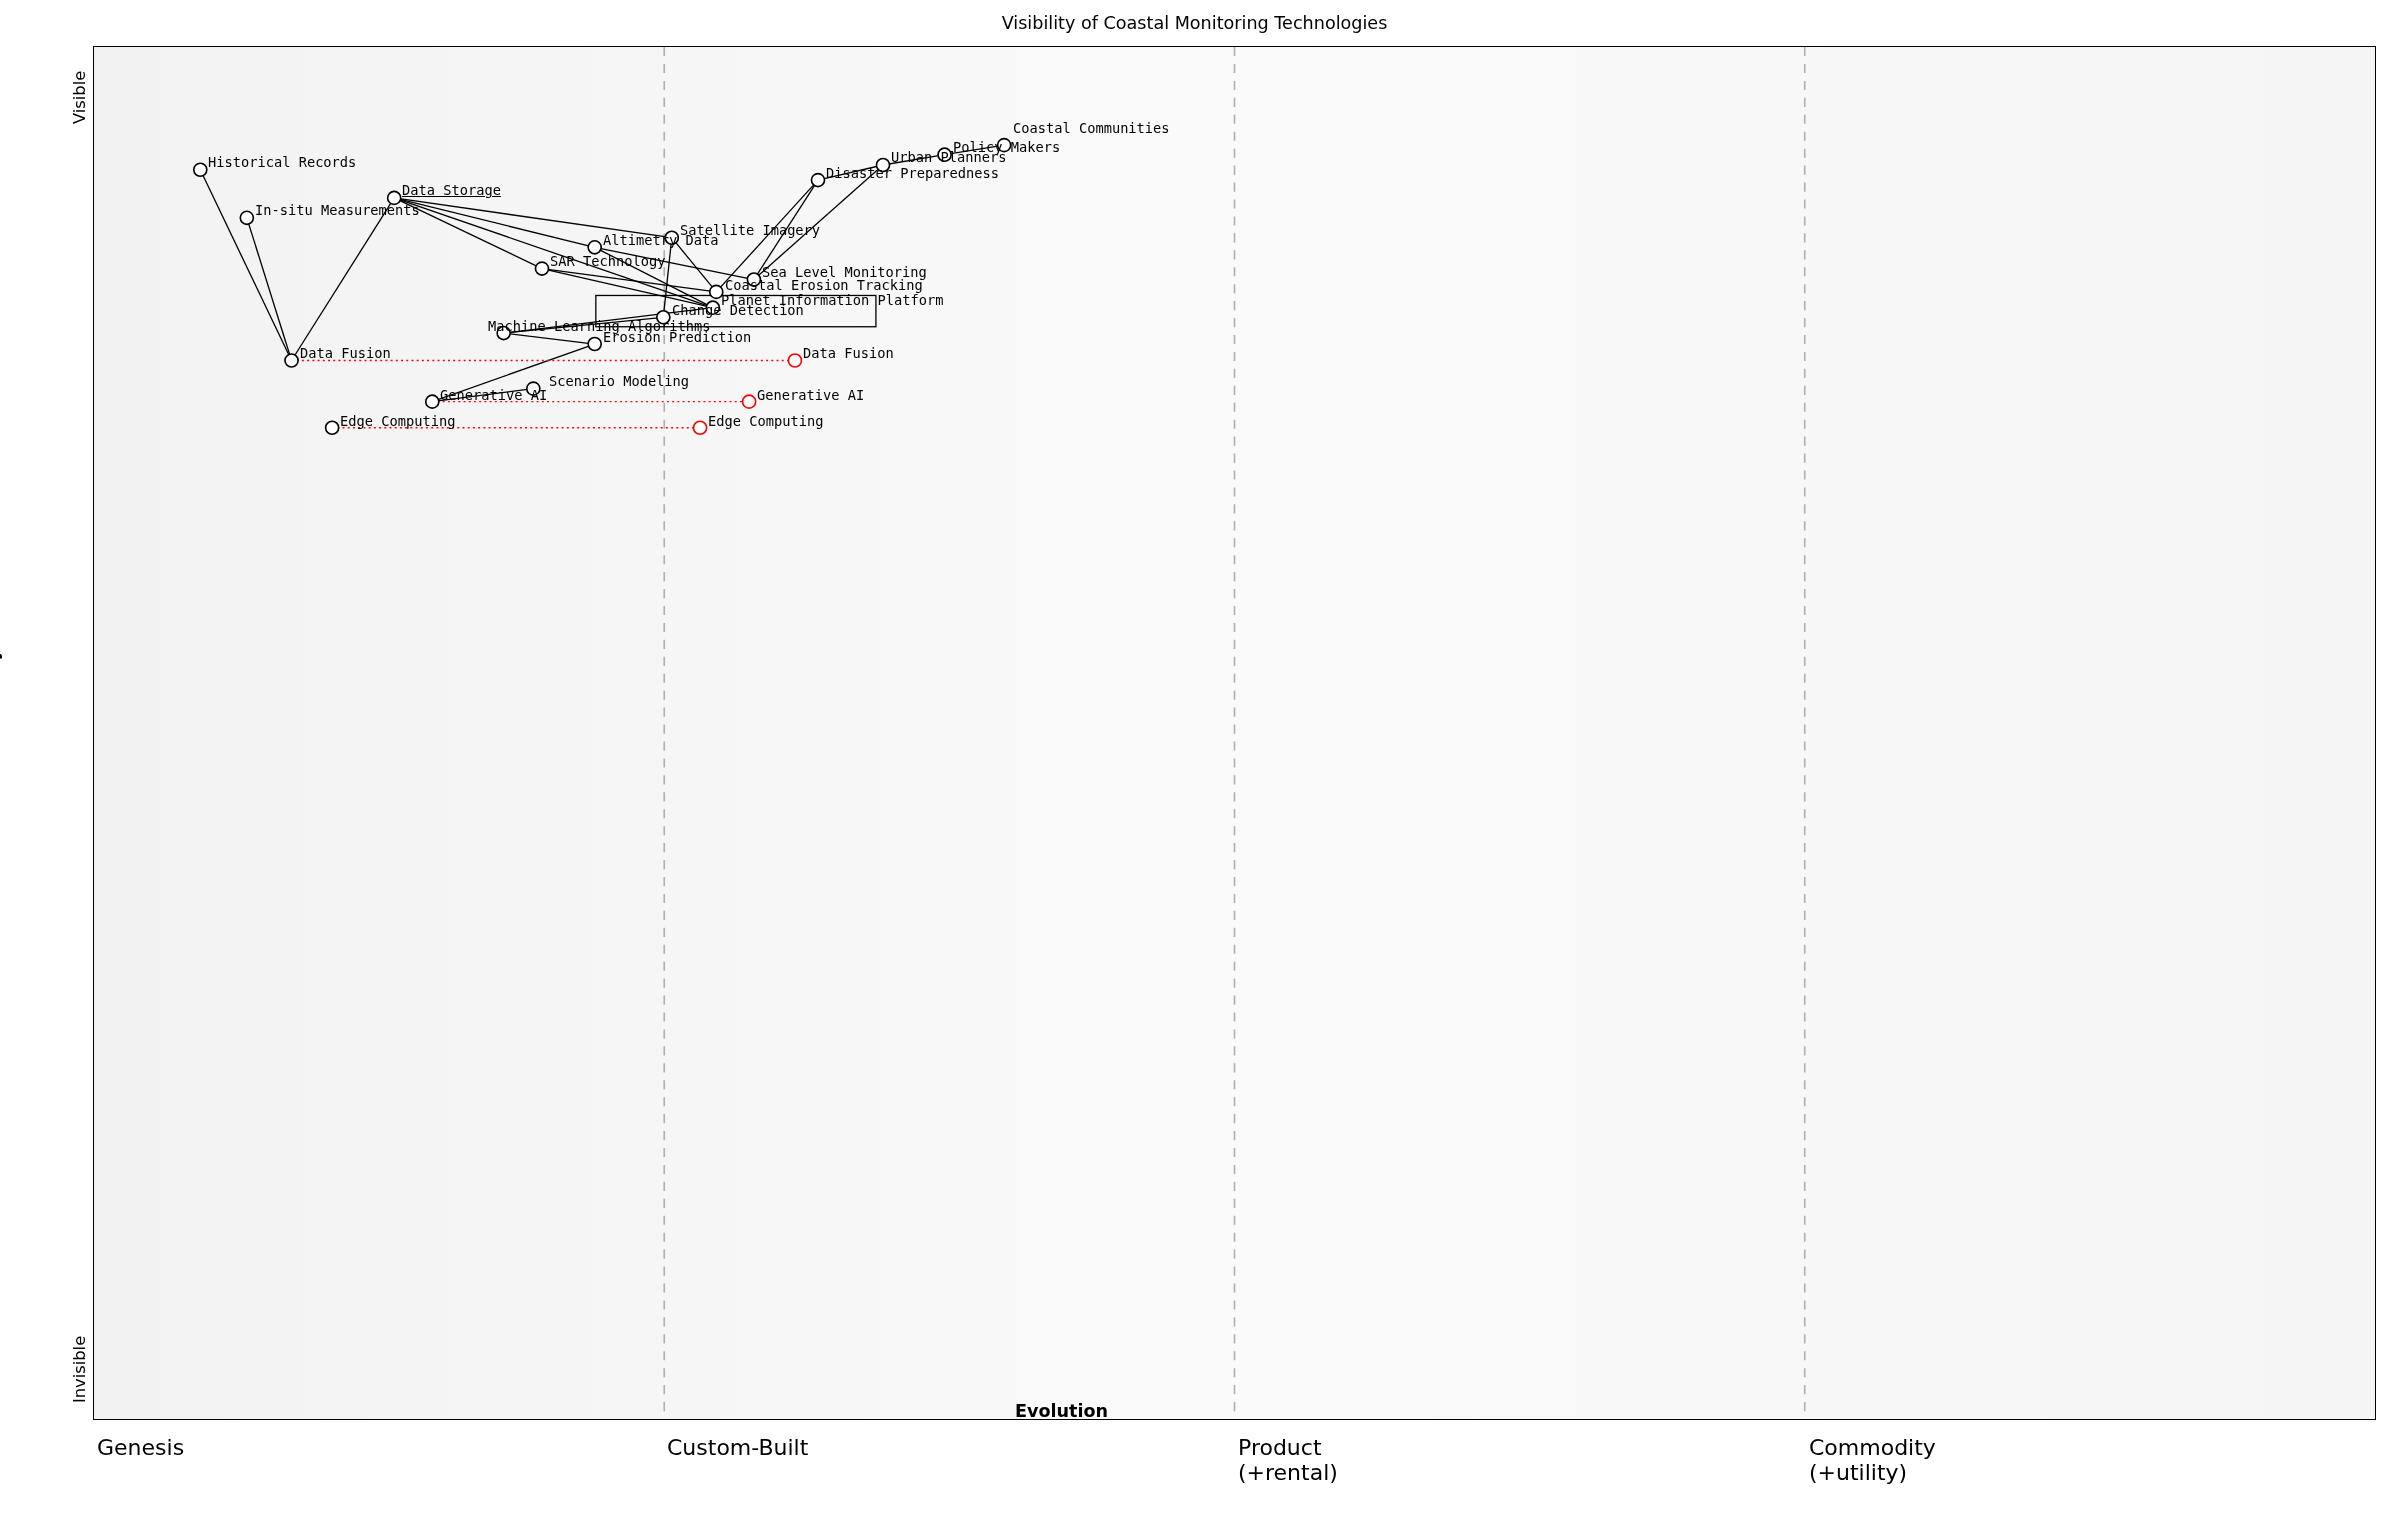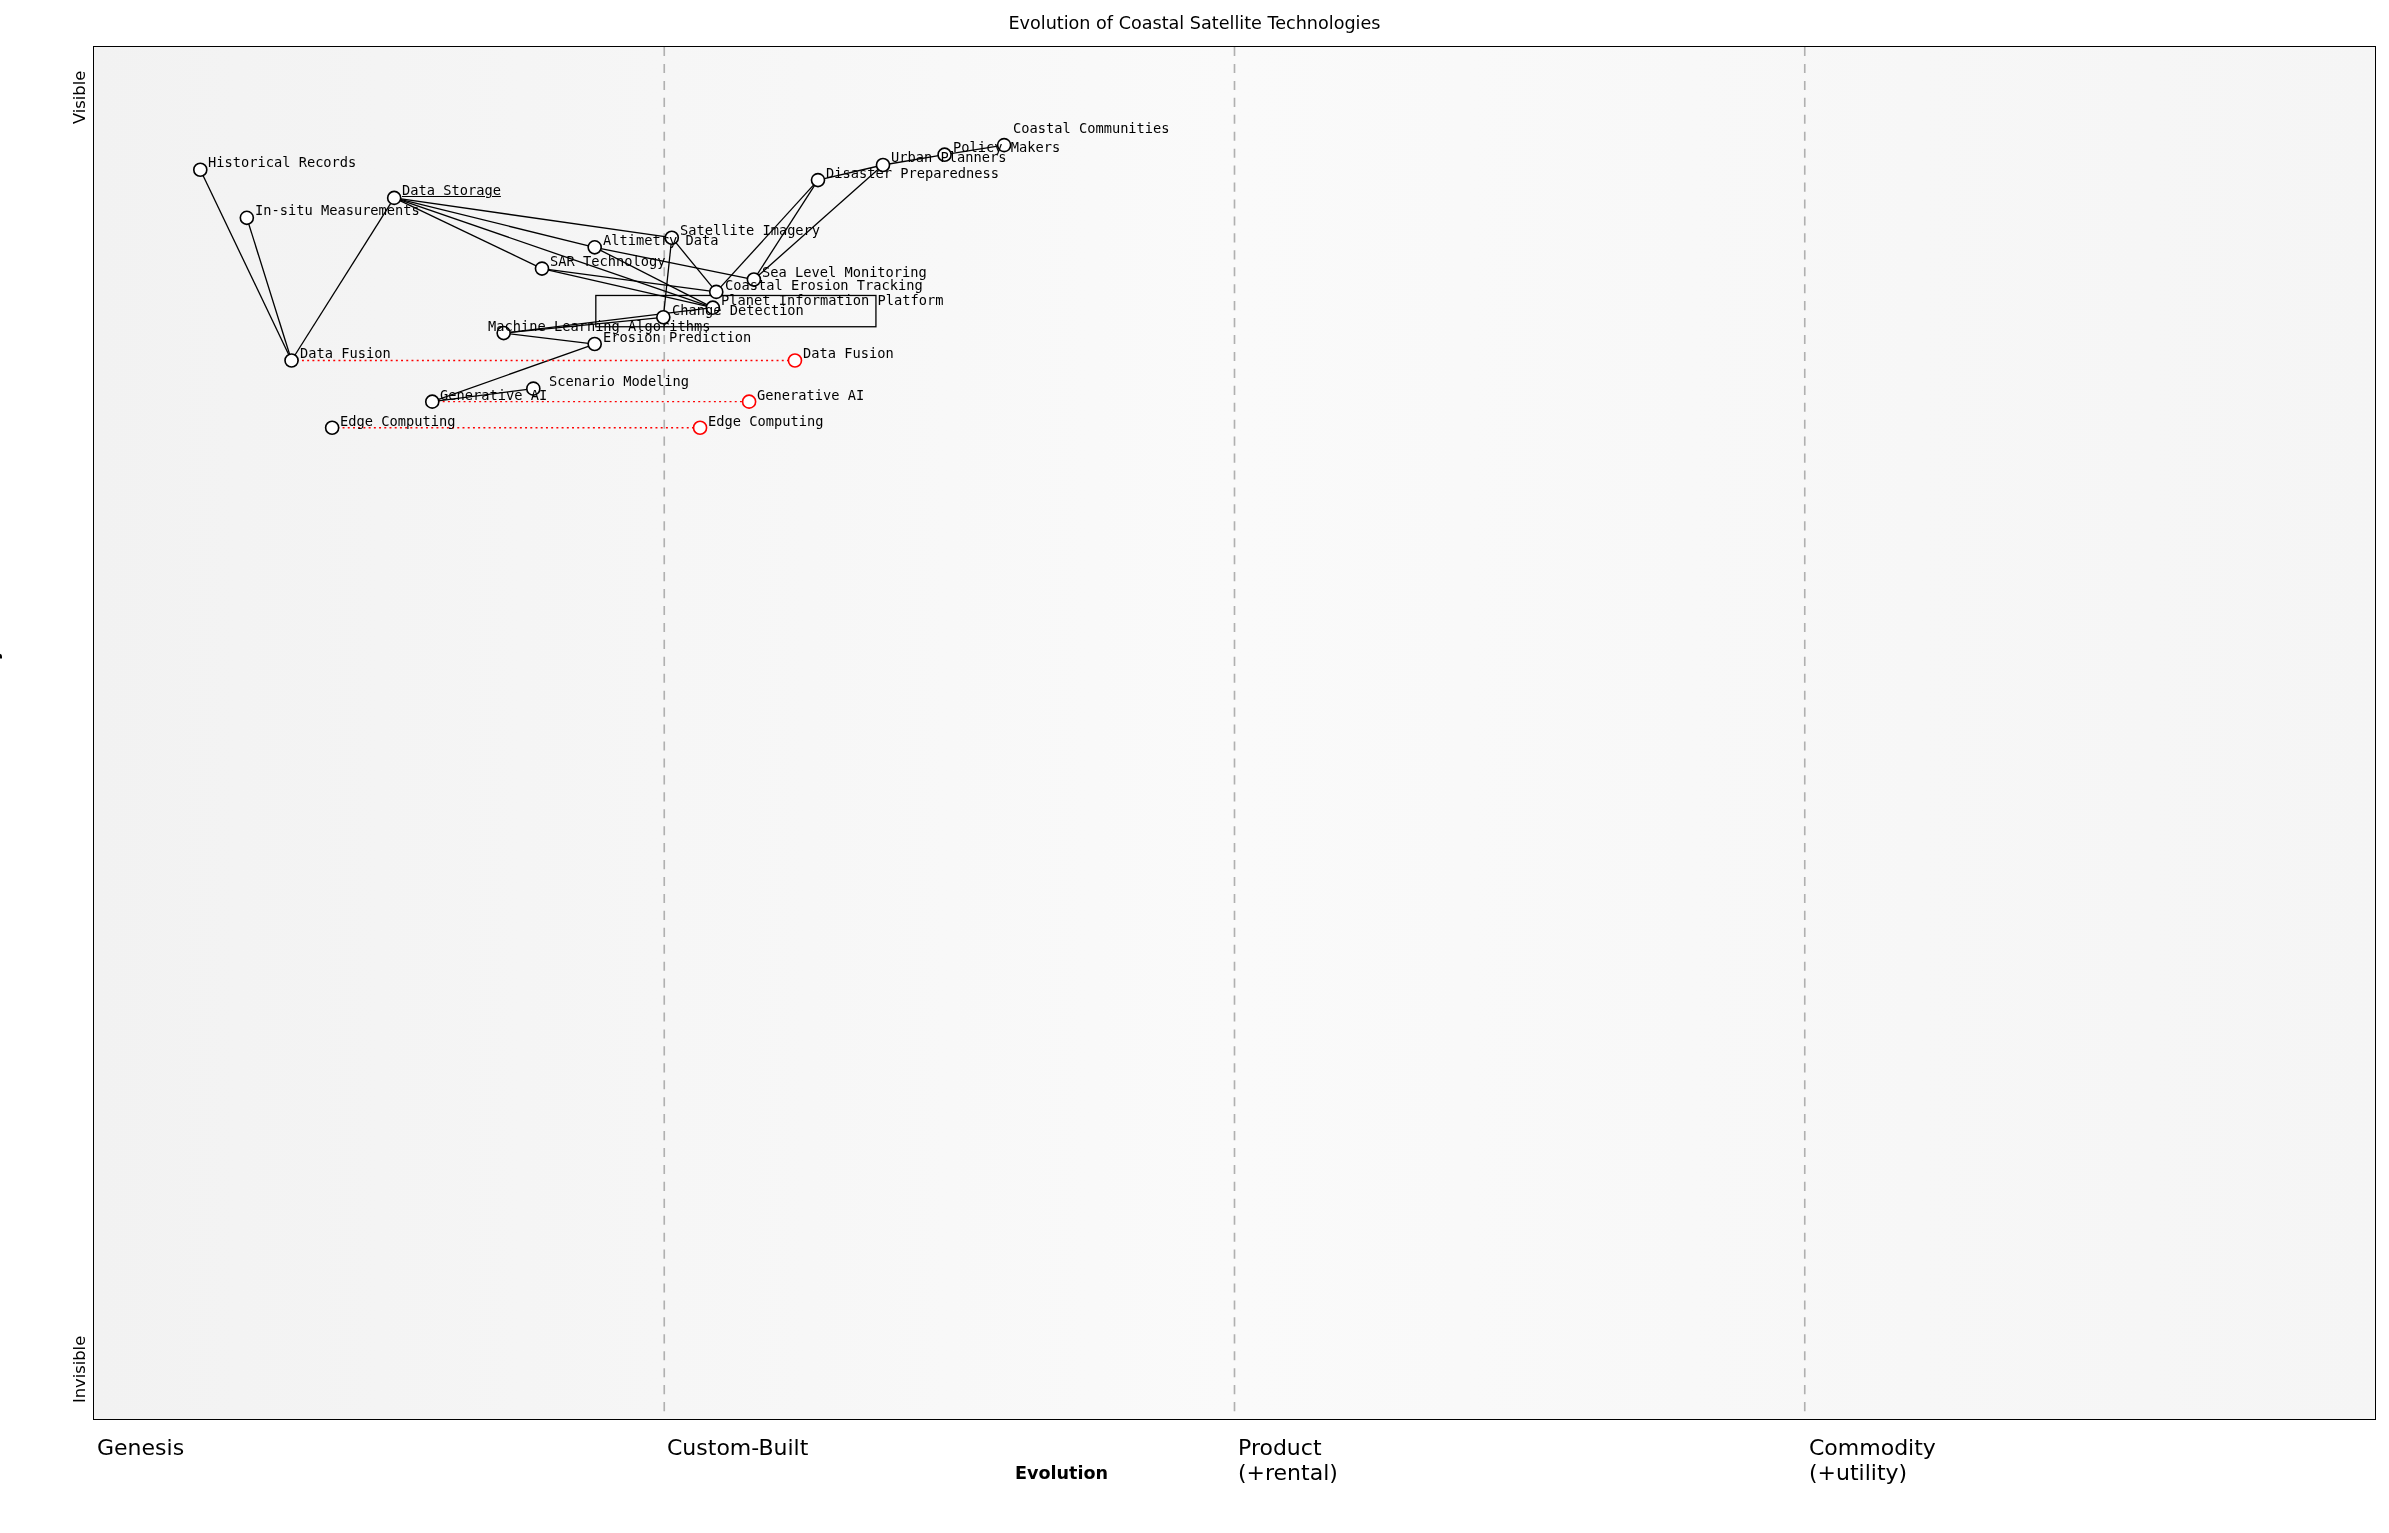--- a/index.html
+++ b/index.html
@@ -63,21 +63,21 @@
   .y-tick-label {
     position: absolute;
     font-size: 16.3px;
     color: #000000;
     white-space: nowrap;
     transform-origin: left top;
   }
   .x-axis-title {
     position: absolute;
     left: 0;
-    top: 1463px;
+    top: 1401px;
     width: 2123px;
     text-align: center;
     font-size: 17.6px;
     font-weight: bold;
     color: #000000;
   }
   .x-tick-label {
     position: absolute;
     font-size: 22px;
     color: #000000;
@@ -91,21 +91,21 @@
     color: #000000;
     white-space: nowrap;
     pointer-events: none;
   }
 </style>
 </head>
 <body>
 
 <div id="wardley-root">
 
-  <div class="chart-title">Evolution of Coastal Satellite Technologies</div>
+  <div class="chart-title">Visibility of Coastal Monitoring Technologies</div>
 
   <div class="y-axis-title">Visibility</div>
 
   <div id="plot-area">
     <svg id="plot-svg" viewBox="0 0 3499 2106" preserveAspectRatio="none">
         <line x1="874.75" x2="874.75" y1="0" y2="2106" stroke="#b0b0b0" stroke-width="2.5" stroke-dasharray="14,12"></line>
         <line x1="1749.5" x2="1749.5" y1="0" y2="2106" stroke="#b0b0b0" stroke-width="2.5" stroke-dasharray="14,12"></line>
         <line x1="2624.25" x2="2624.25" y1="0" y2="2106" stroke="#b0b0b0" stroke-width="2.5" stroke-dasharray="14,12"></line>
         <line x1="163.0534" y1="188.48700000000005" x2="303.0134" y2="481.22100000000006" stroke="#000000" stroke-width="2"></line>
         <line x1="234.43300000000002" y1="262.1970000000001" x2="303.0134" y2="481.22100000000006" stroke="#000000" stroke-width="2"></line>

